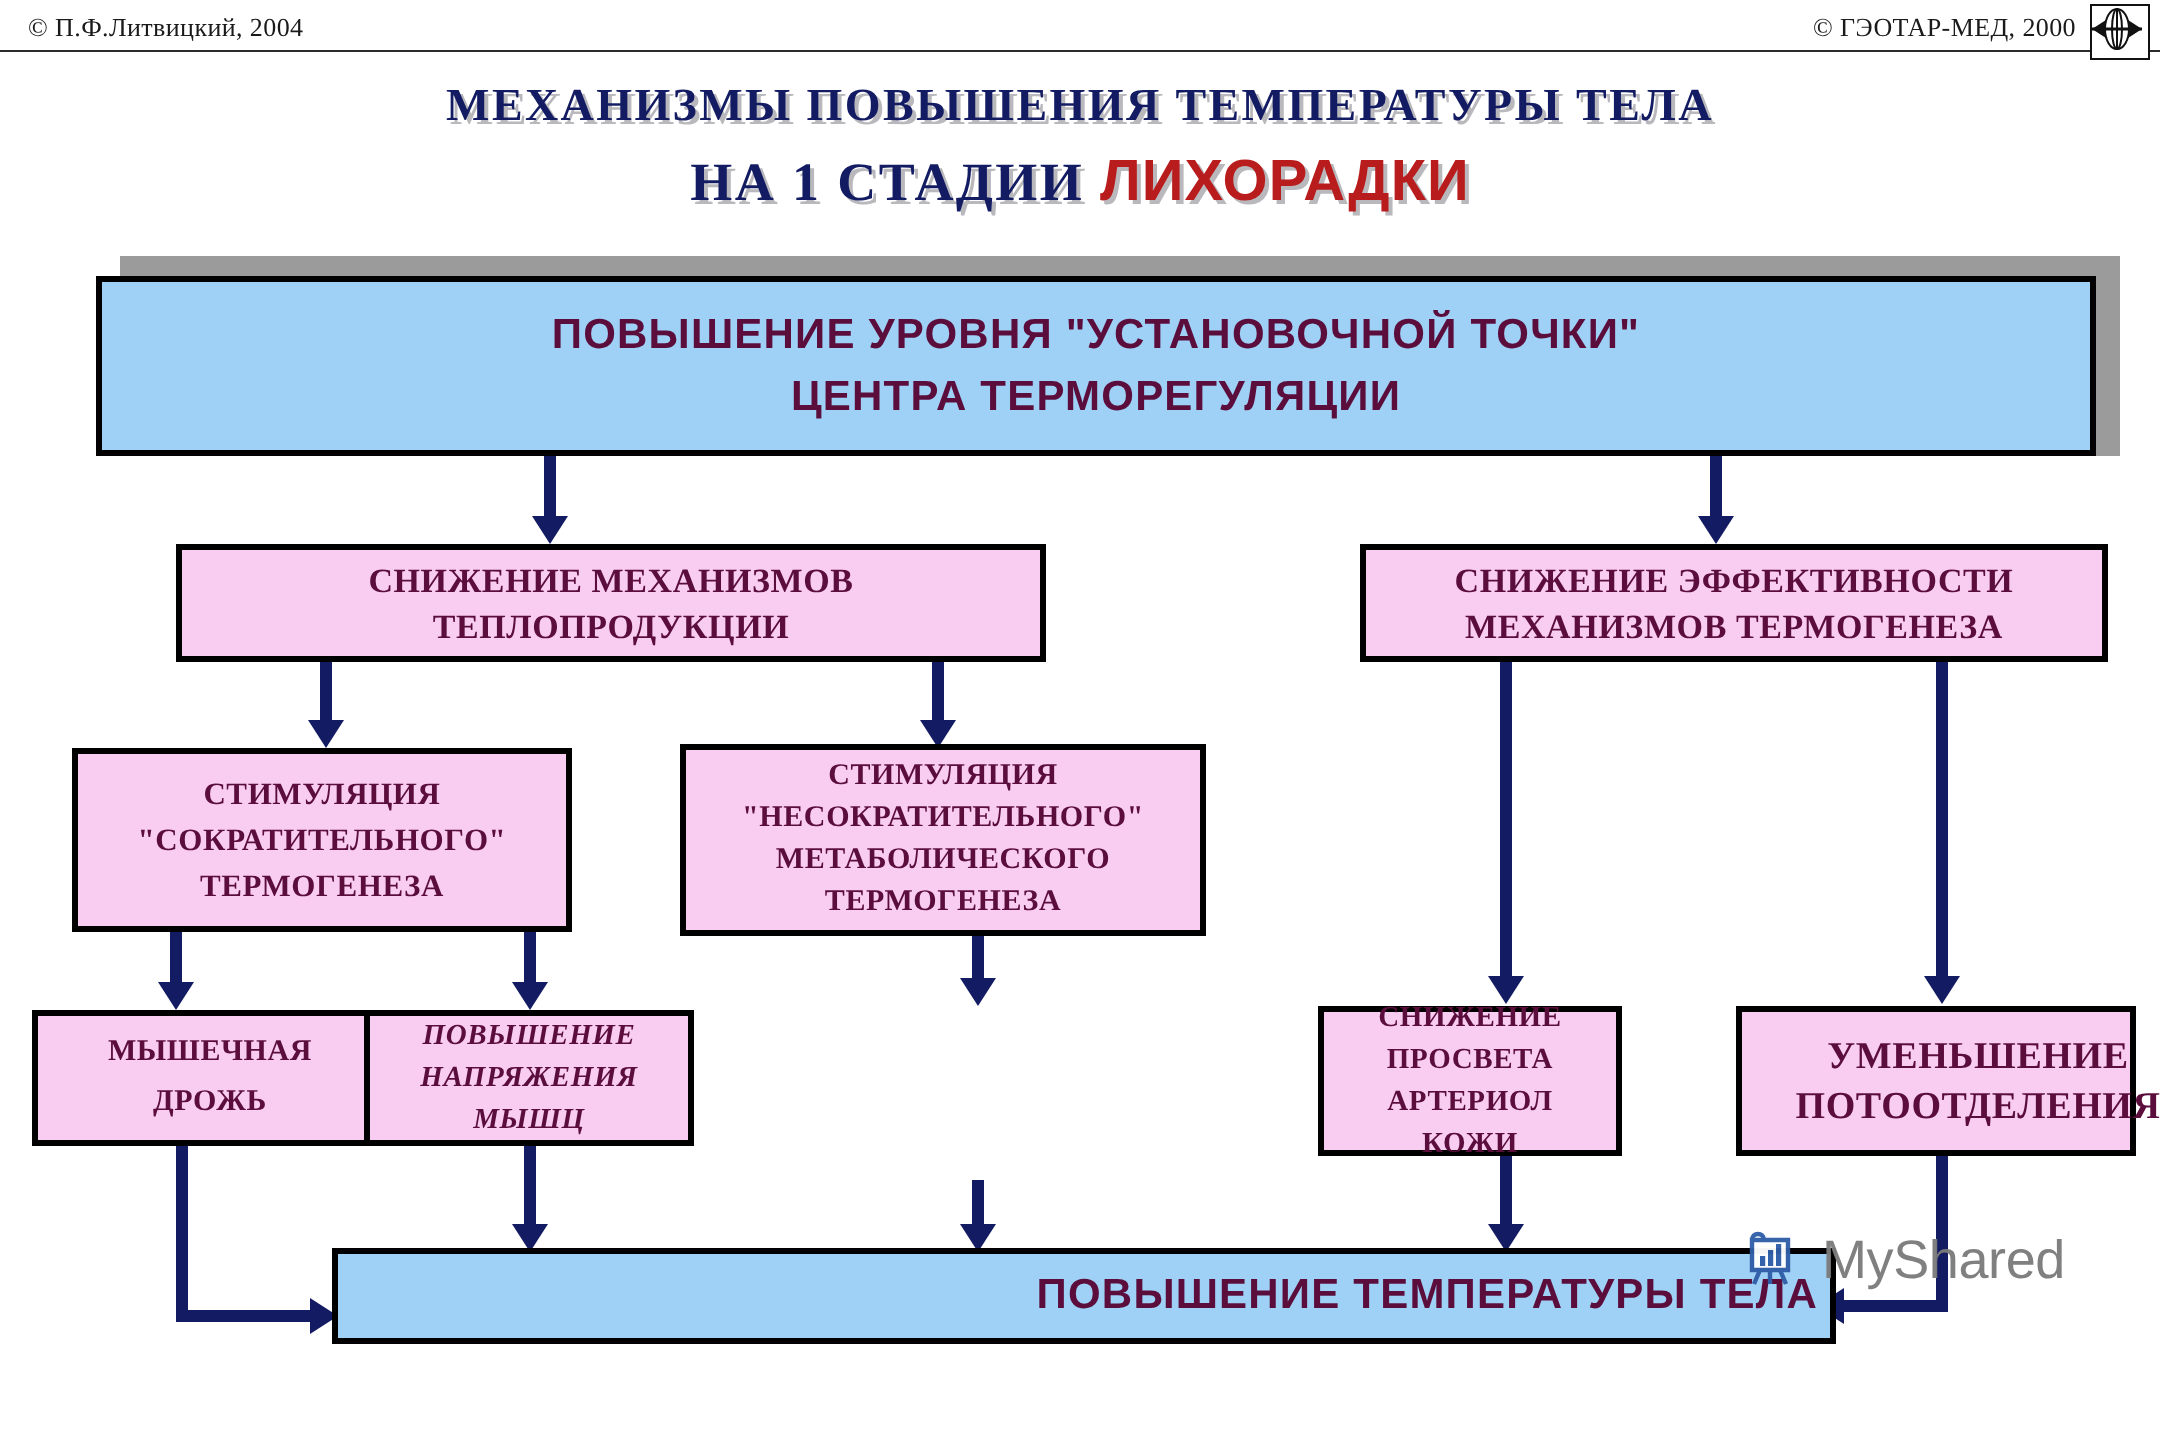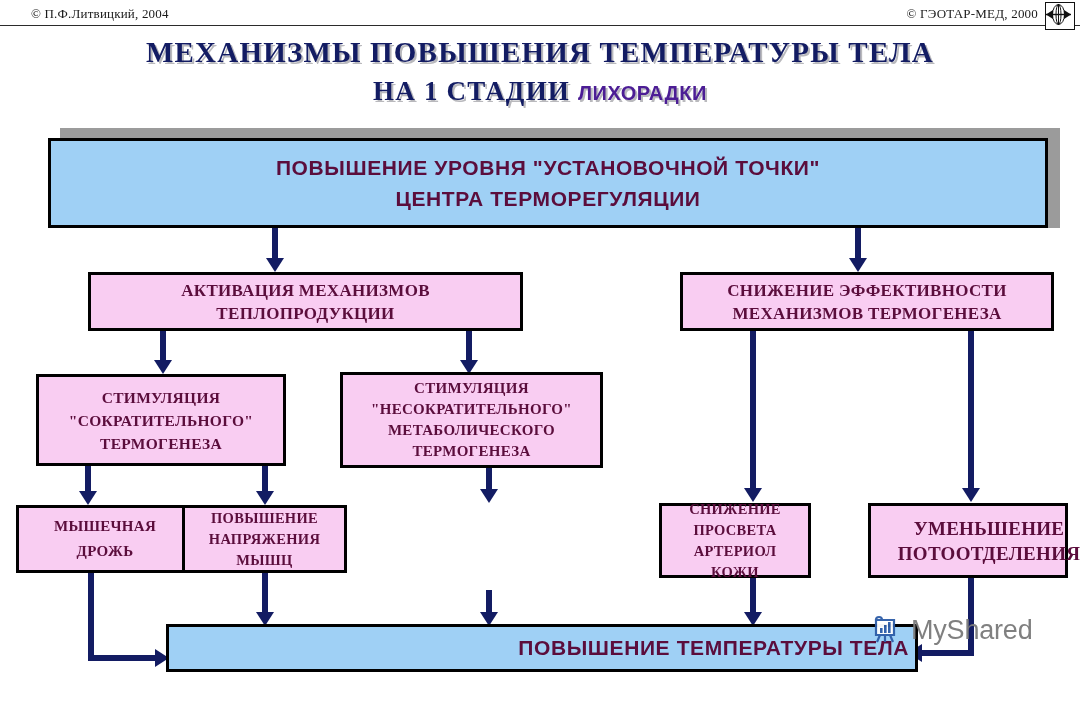--- a/index.html
+++ b/index.html
@@ -19,21 +19,21 @@
   
   .credit {
     position: absolute;
     top: 6px;
     font-family: "Liberation Serif", "DejaVu Serif", serif;
     font-size: 13px;
     color: #1a1a1a;
     white-space: nowrap;
     letter-spacing: .2px;
   }
-  .credit-left  { left: 31px; }
+  .credit-left  { left: 14px; }
   .credit-right { right: 42px; }
 
   .credit-rule {
     position: absolute;
     left: 0;
     top: 25px;
     width: 1080px;
     height: 1px;
     background: #2b2b2b;
   }
@@ -53,31 +53,31 @@
   .title-wrap {
     position: absolute;
     left: 0;
     top: 33px;
     width: 1080px;
     text-align: center;
   }
   .title-line {
     font-family: "Liberation Serif", "DejaVu Serif", serif;
     font-weight: bold;
-    font-size: 29px;
+    font-size: 23px;
     color: #131c63;
     letter-spacing: 1.2px;
     line-height: 39px;
     text-shadow: 2px 2px 0 #b9b9bd;
   }
   .title-line .hl {
     font-family: "Liberation Sans", "DejaVu Sans", sans-serif;
-    font-size: 20px;
+    font-size: 29px;
     font-weight: bold;
-    color: #4c1d95;
+    color: #b91c1c;
     letter-spacing: 0.5px;
   }
   .title-line.second {
     font-size: 27px;
   }
 
   
   .node {
     position: absolute;
     box-sizing: border-box;
@@ -244,21 +244,21 @@
   <div class="conn" style="left:918px; top:650px; width:56px; height:6px;"></div>
   <div class="arrow-left" style="left:908px; top:644px;"></div>
 
   <div class="slab-shadow" style="left:60px; top:128px; width:1000px; height:100px;"></div>
   <div class="node blue" style="left:48px; top:138px; width:1000px; height:90px;">
     <span class="txt" style="font-size:21px; line-height:31px;">ПОВЫШЕНИЕ   УРОВНЯ   "УСТАНОВОЧНОЙ ТОЧКИ"
 ЦЕНТРА  ТЕРМОРЕГУЛЯЦИИ</span>
   </div>
 
   <div class="node pink" style="left:88px; top:272px; width:435px; height:59px;">
-    <span class="txt" style="font-size:17px; line-height:23px;">АКТИВАЦИЯ МЕХАНИЗМОВ
+    <span class="txt" style="font-size:17px; line-height:23px;">СНИЖЕНИЕ МЕХАНИЗМОВ
 ТЕПЛОПРОДУКЦИИ</span>
   </div>
 
   <div class="node pink" style="left:680px; top:272px; width:374px; height:59px;">
     <span class="txt" style="font-size:17px; line-height:23px;">СНИЖЕНИЕ ЭФФЕКТИВНОСТИ
 МЕХАНИЗМОВ ТЕРМОГЕНЕЗА</span>
   </div>
 
   <div class="node pink" style="left:36px; top:374px; width:250px; height:92px;">
     <span class="txt" style="font-size:15.5px; line-height:23px;">СТИМУЛЯЦИЯ
@@ -271,21 +271,21 @@
 "НЕСОКРАТИТЕЛЬНОГО"
 МЕТАБОЛИЧЕСКОГО
 ТЕРМОГЕНЕЗА</span>
   </div>
 
   <div class="node pink" style="left:16px; top:505px; width:178px; height:68px;">
     <span class="txt" style="font-size:15px; line-height:25px;">МЫШЕЧНАЯ
 ДРОЖЬ</span>
   </div>
 
-  <div class="node pink" style="left:182px; top:505px; width:165px; height:68px;">
+  <div class="node pink" style="left:182px; top:505px; width:165px; height:68px;font-style:italic;">
     <span class="txt" style="font-size:14.5px; line-height:21px;">ПОВЫШЕНИЕ
 НАПРЯЖЕНИЯ
 МЫШЦ</span>
   </div>
 
 
   <div class="node pink" style="left:659px; top:503px; width:152px; height:75px;">
     <span class="txt" style="font-size:14.5px; line-height:21px;">СНИЖЕНИЕ
 ПРОСВЕТА
 АРТЕРИОЛ КОЖИ</span>

